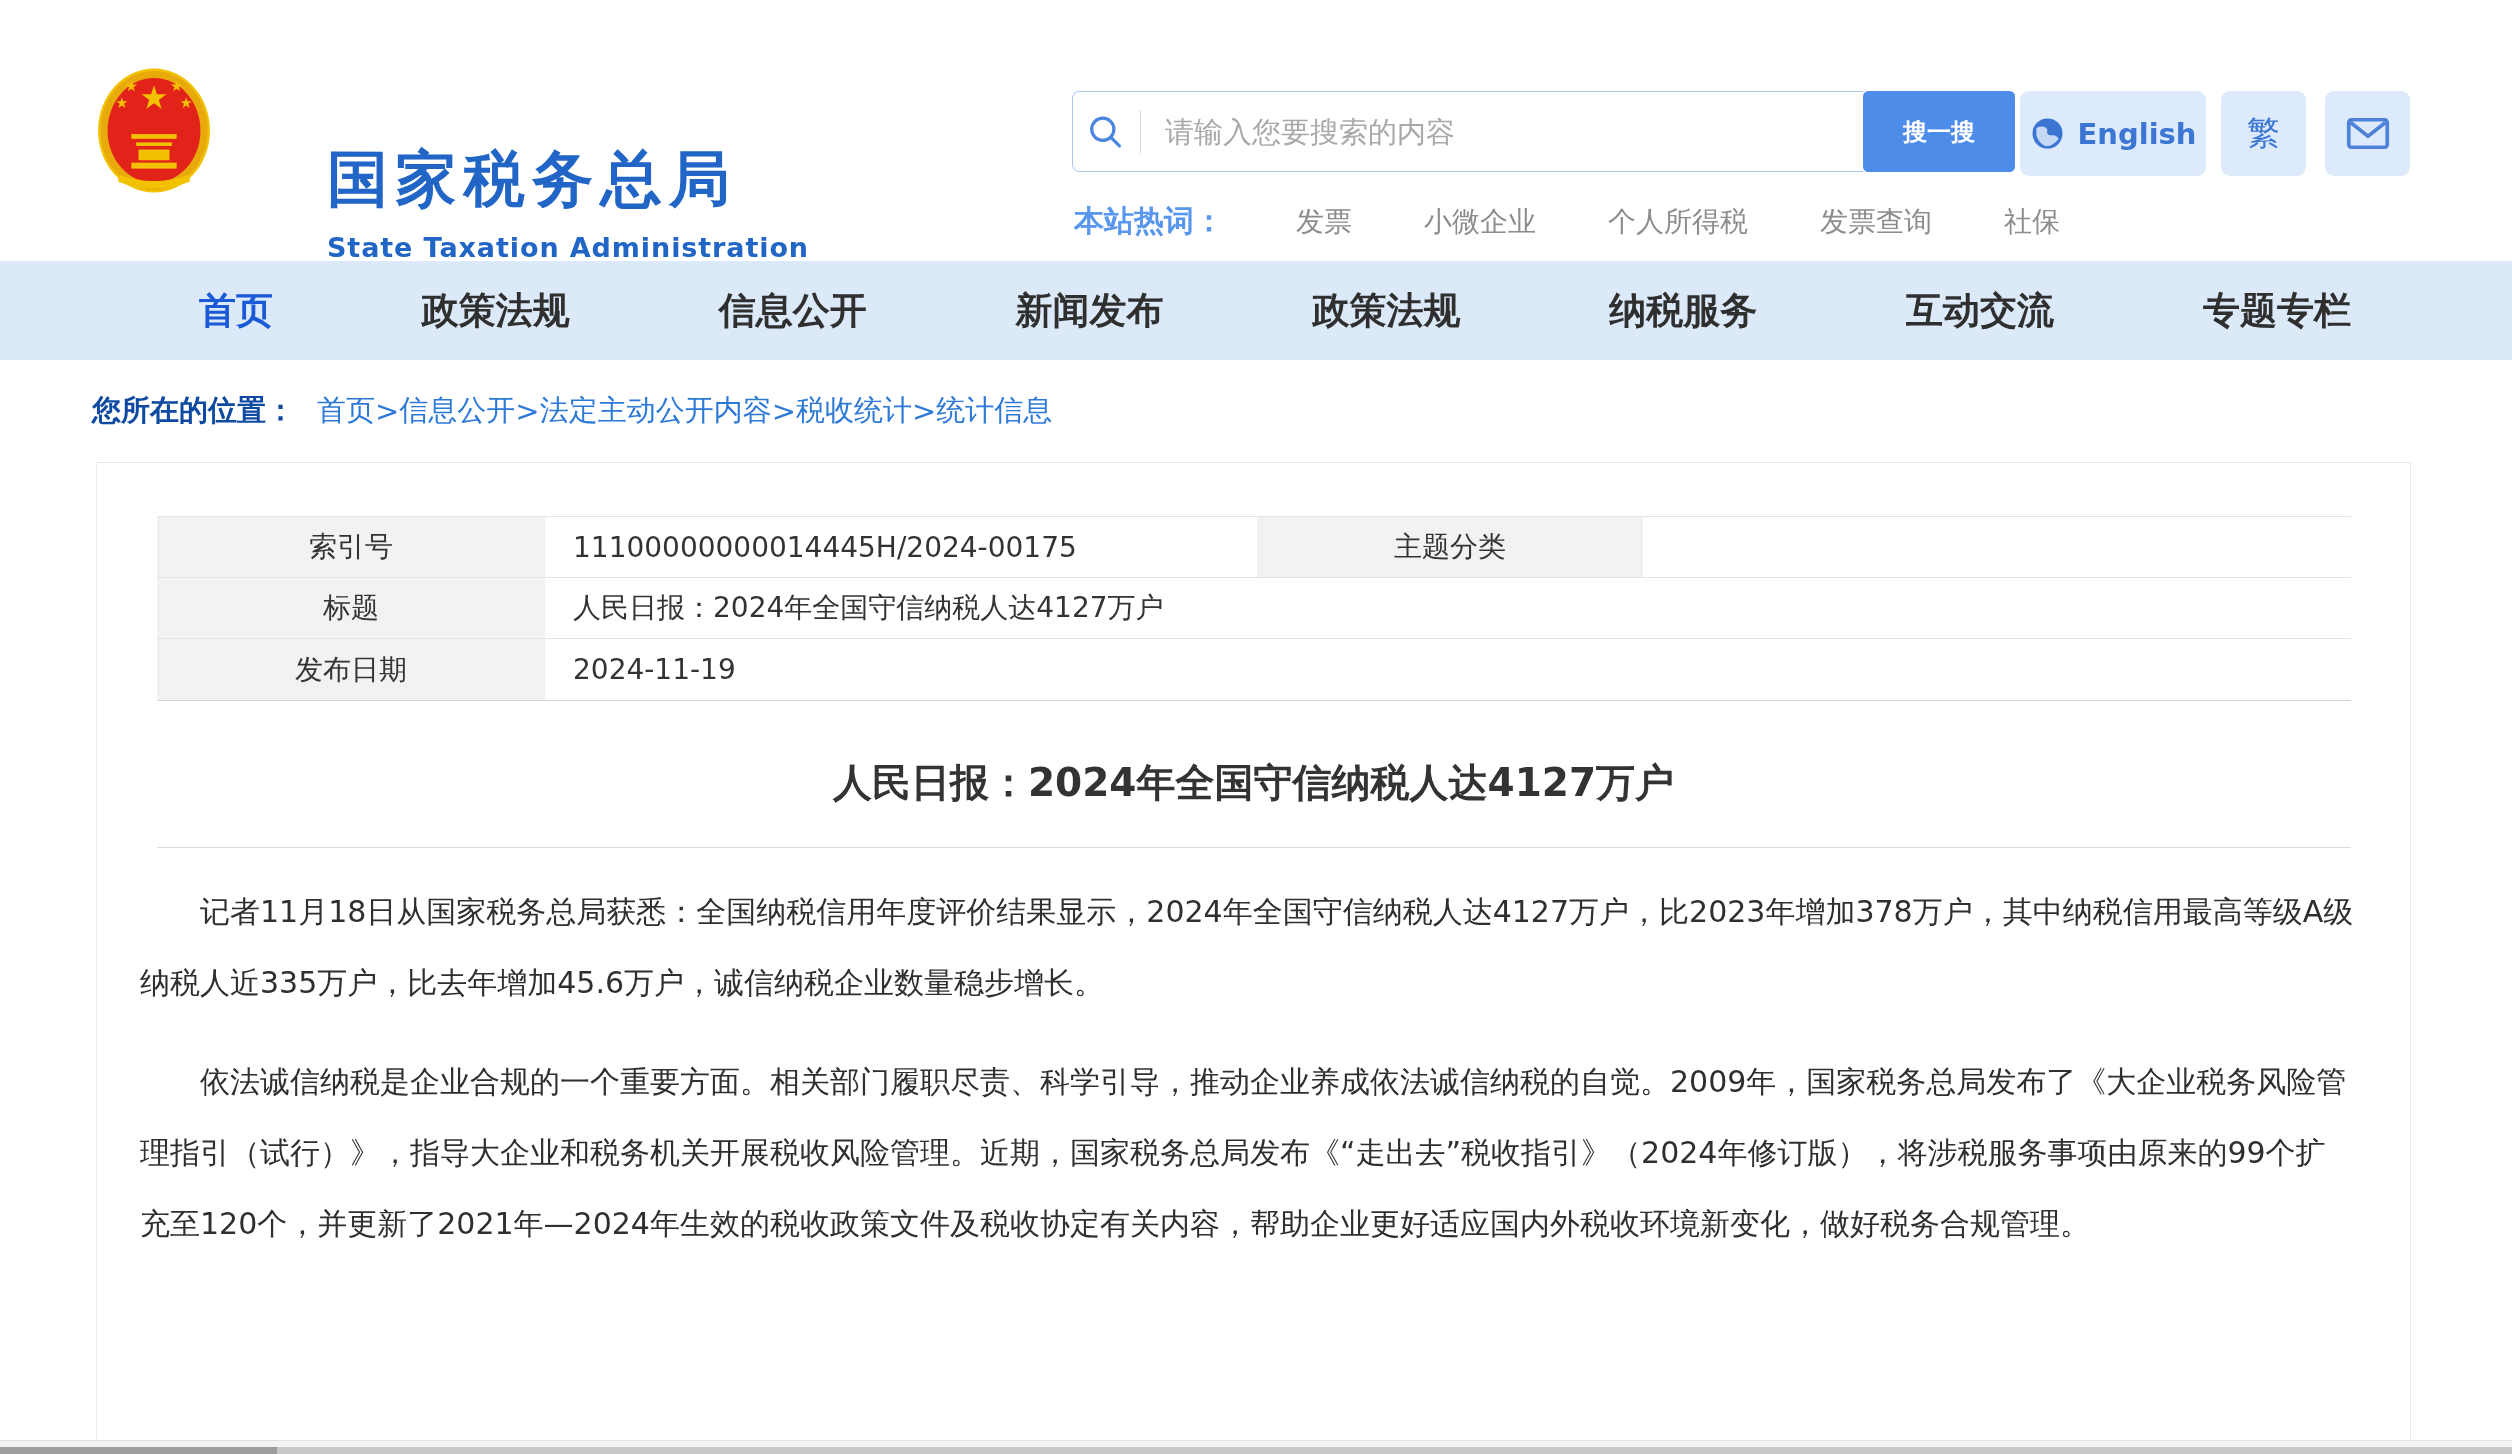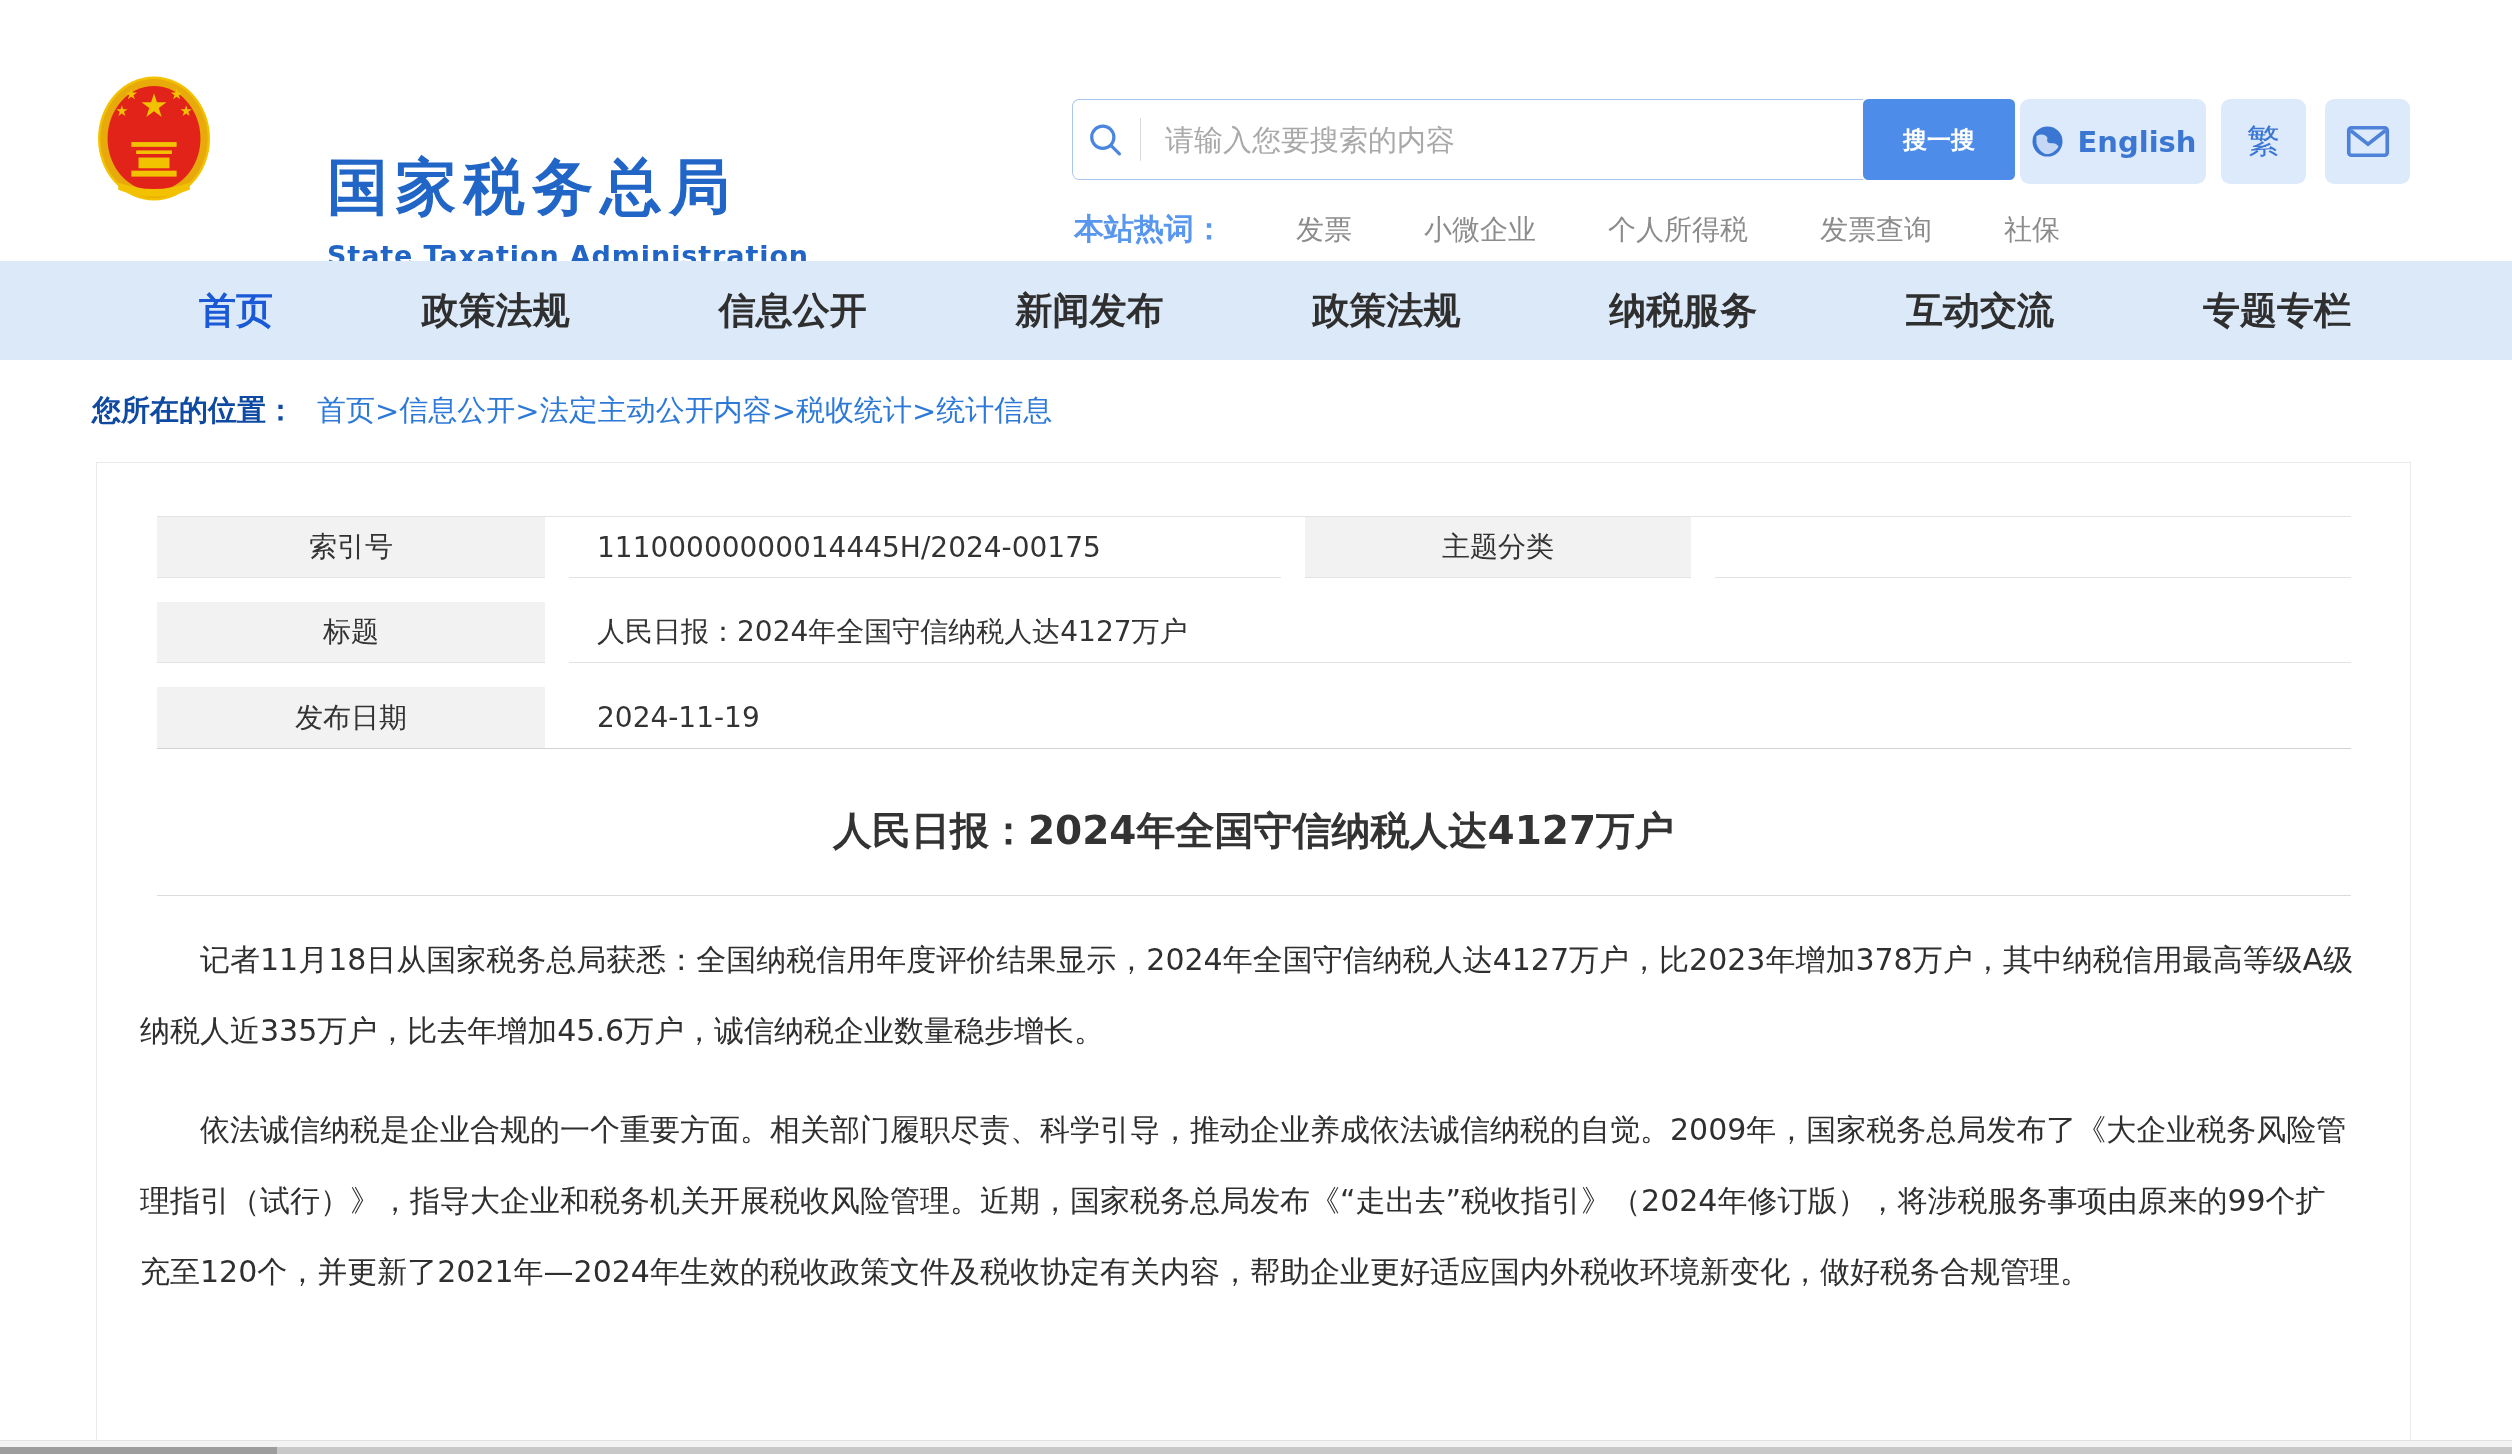--- a/index.html
+++ b/index.html
@@ -1,21 +1,21 @@
 <!DOCTYPE html>
 <html style="font-size:15px"><head>
 <meta charset="utf-8">
 <style>
   * { margin:0; padding:0; box-sizing:border-box; }
   html,body { width:2512px; height:1454px; overflow:hidden; background:#fff;
     font-family:"DejaVu Sans","Liberation Sans",sans-serif; }
   .page { position:relative; width:2512px; height:1454px; background:#fff; }
 
   
-  .header { position:absolute; top:8px; left:0; width:100%; height:184px; background:#fff; }
+  .header { position:absolute; top:0; left:0; width:100%; height:184px; background:#fff; }
   .logo-link { position:absolute; left:94px; top:65px; display:flex; cursor:pointer; }
   .emblem { width:120px; height:131px; }
   .site-names { position:absolute; left:233px; top:74px; white-space:nowrap; }
   .site-cn { font-size:61px; font-weight:bold; color:#2165c6; letter-spacing:7.4px; }
   .site-en { font-size:27px; font-weight:bold; color:#2165c6; margin-top:11px; letter-spacing:0.9px; }
 
   .search-wrap { position:absolute; left:1072px; top:91px; display:flex; }
   .search-box { width:791px; height:81px; border:1.8px solid #a9c6ef; border-right:none;
     border-radius:7.4px 0 0 7.4px; display:flex; align-items:center; background:#fff; }
   .search-divider { width:0.9px; height:43px; background:#d9d9d9; }
@@ -48,21 +48,21 @@
   .bc-label { color:#0f4aa2; font-weight:bold; margin-right:22px; }
   .bc-link { color:#2d79d8; cursor:pointer; }
   .bc-sep { color:#2d79d8; }
 
   
   .content-box { position:absolute; left:96px; top:462px; width:2315px; height:1007px;
     background:#fff; border:0.9px solid #eaeaea; border-bottom:none; }
 
   .doc-table { margin:53px 59px 0 60px; border-top:0.9px solid #e3e3e3;
     border-bottom:1.8px solid #d2d2d2; display:grid;
-    grid-template-columns:388px 712px 386px auto; font-size:28px; color:#333;gap:24px; }
+    grid-template-columns:388px 712px 386px auto; font-size:28px; color:#333; }
   .cell { min-height:61px; display:flex; align-items:center; border-bottom:0.9px solid #e3e3e3; background:#fff; }
   .cell.label { background:#f2f2f2; justify-content:center; }
   .cell.value { padding-left:28px; }
   .span3 { grid-column:2 / 5; }
   .cell.no-bb { border-bottom:none; }
 
   .article-title { margin-top:55px; text-align:center; font-size:39px; font-weight:bold; color:#333; }
   .title-divider { margin:37px 59px 0 60px; border:none; border-top:1.8px solid #dcdcdc; height:0; }
 
   .article-body { margin:26px 55px 0 43px; font-size:30px; color:#2f2f2f; line-height:71px; }

